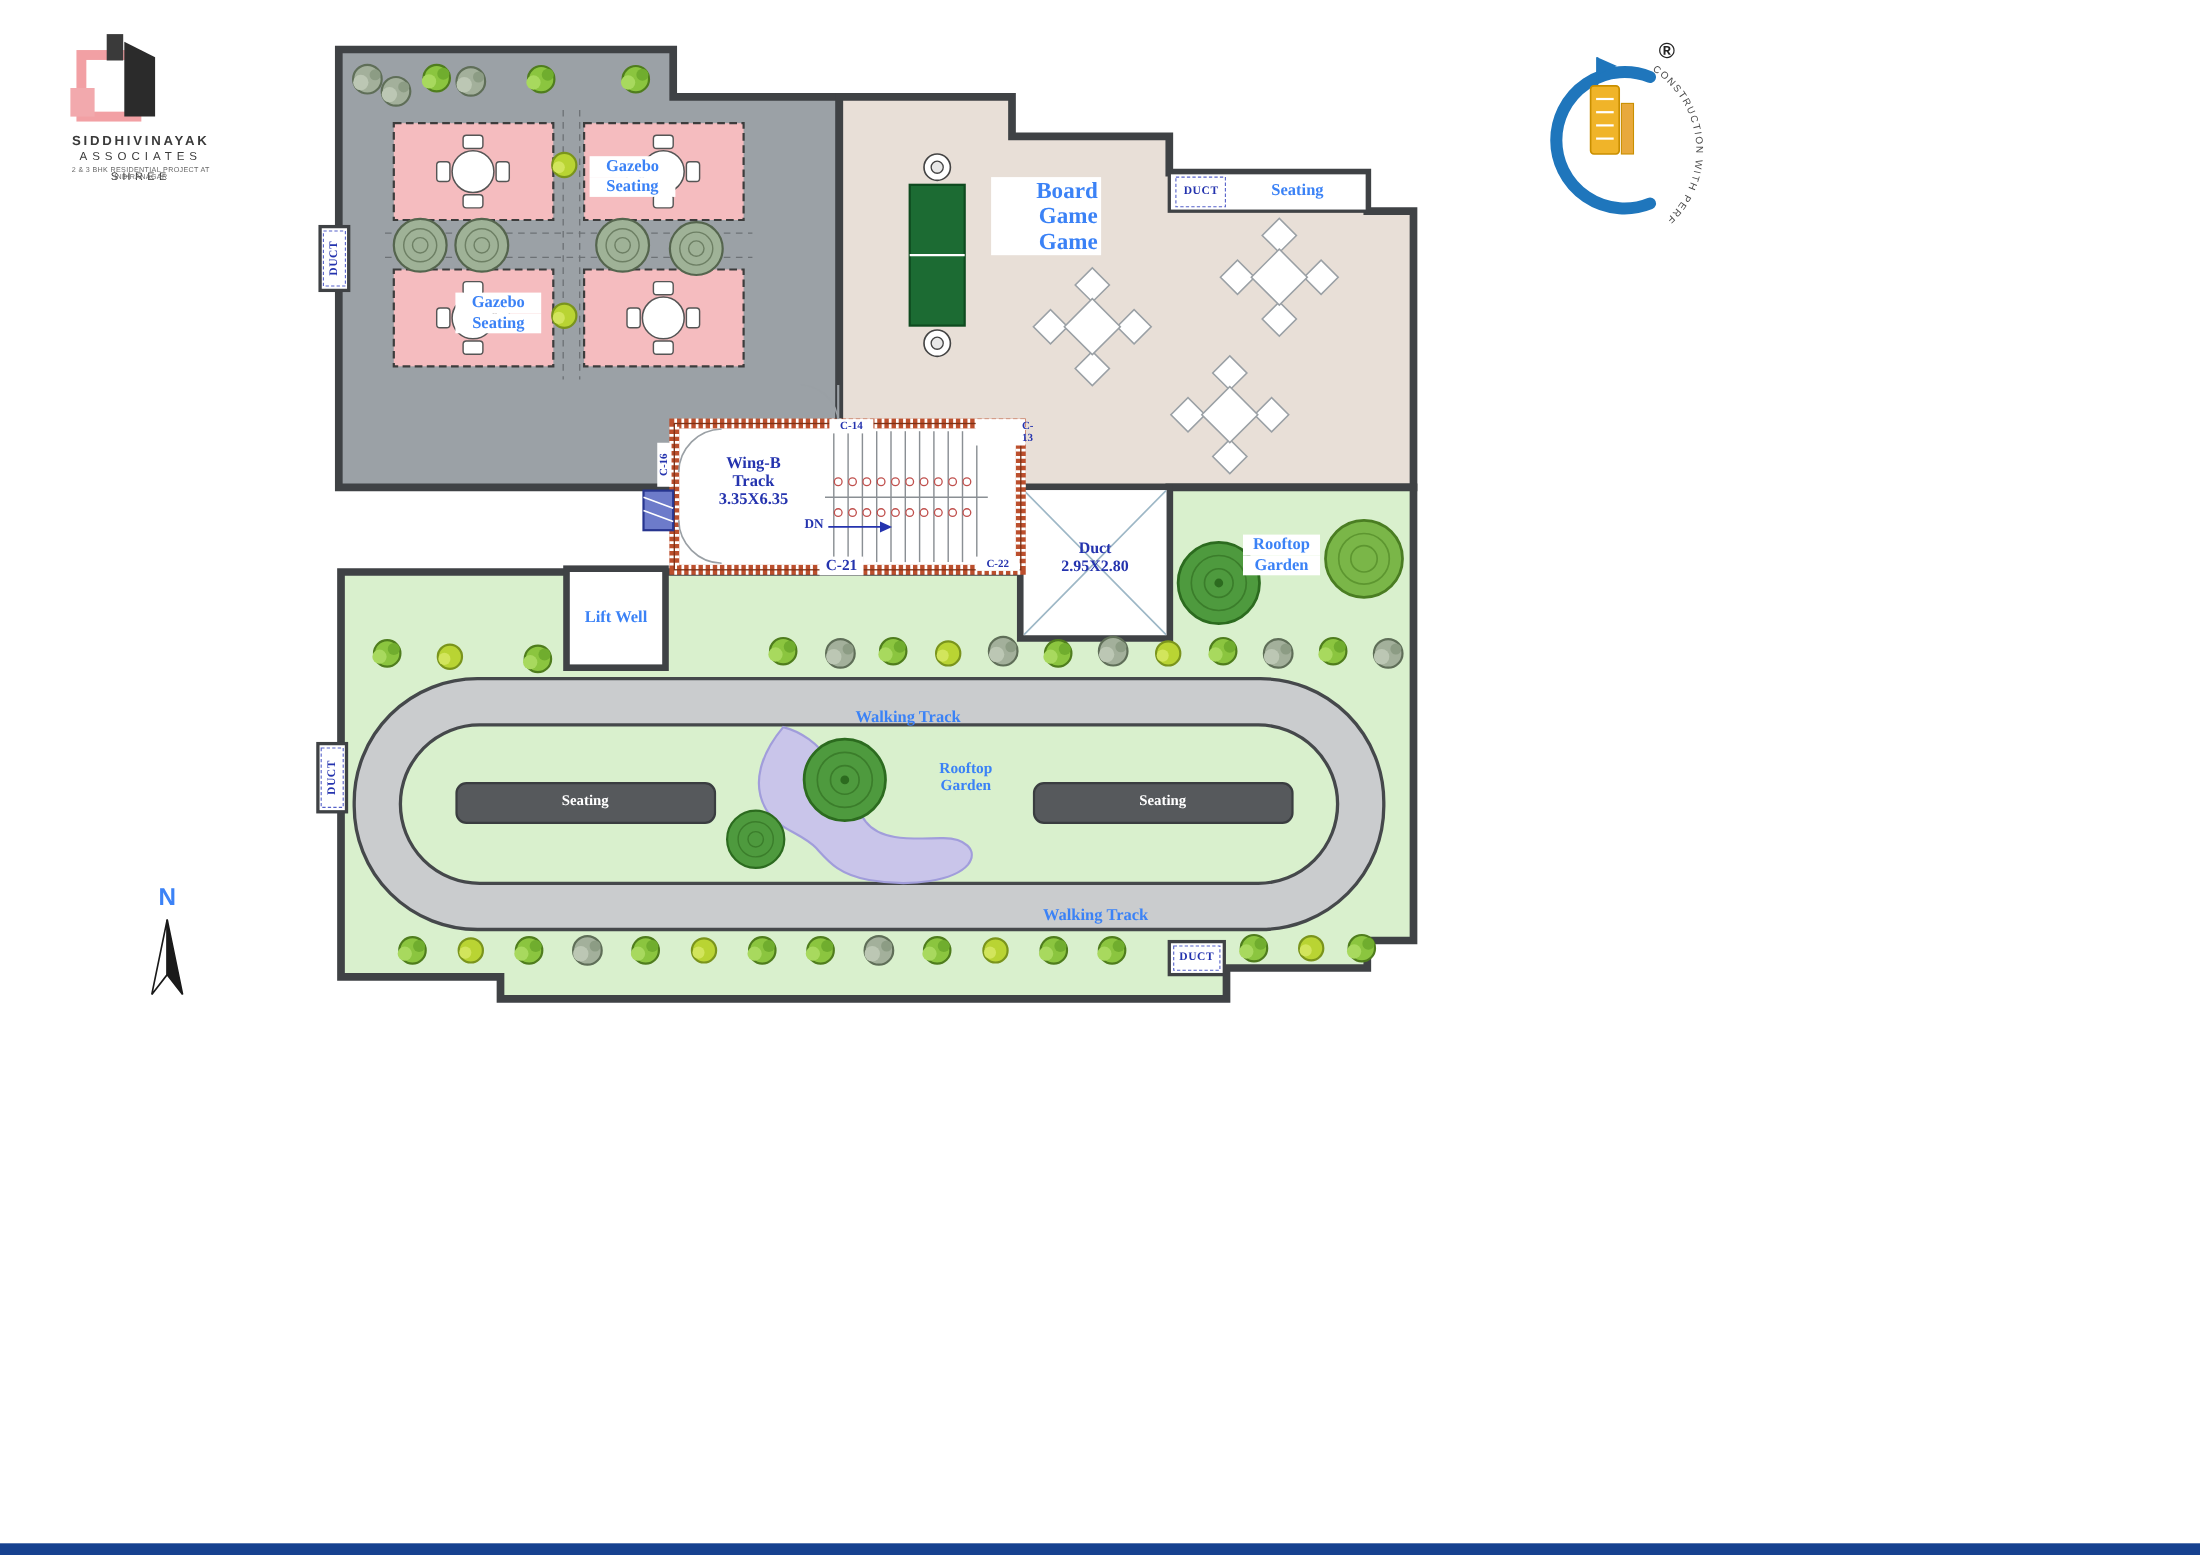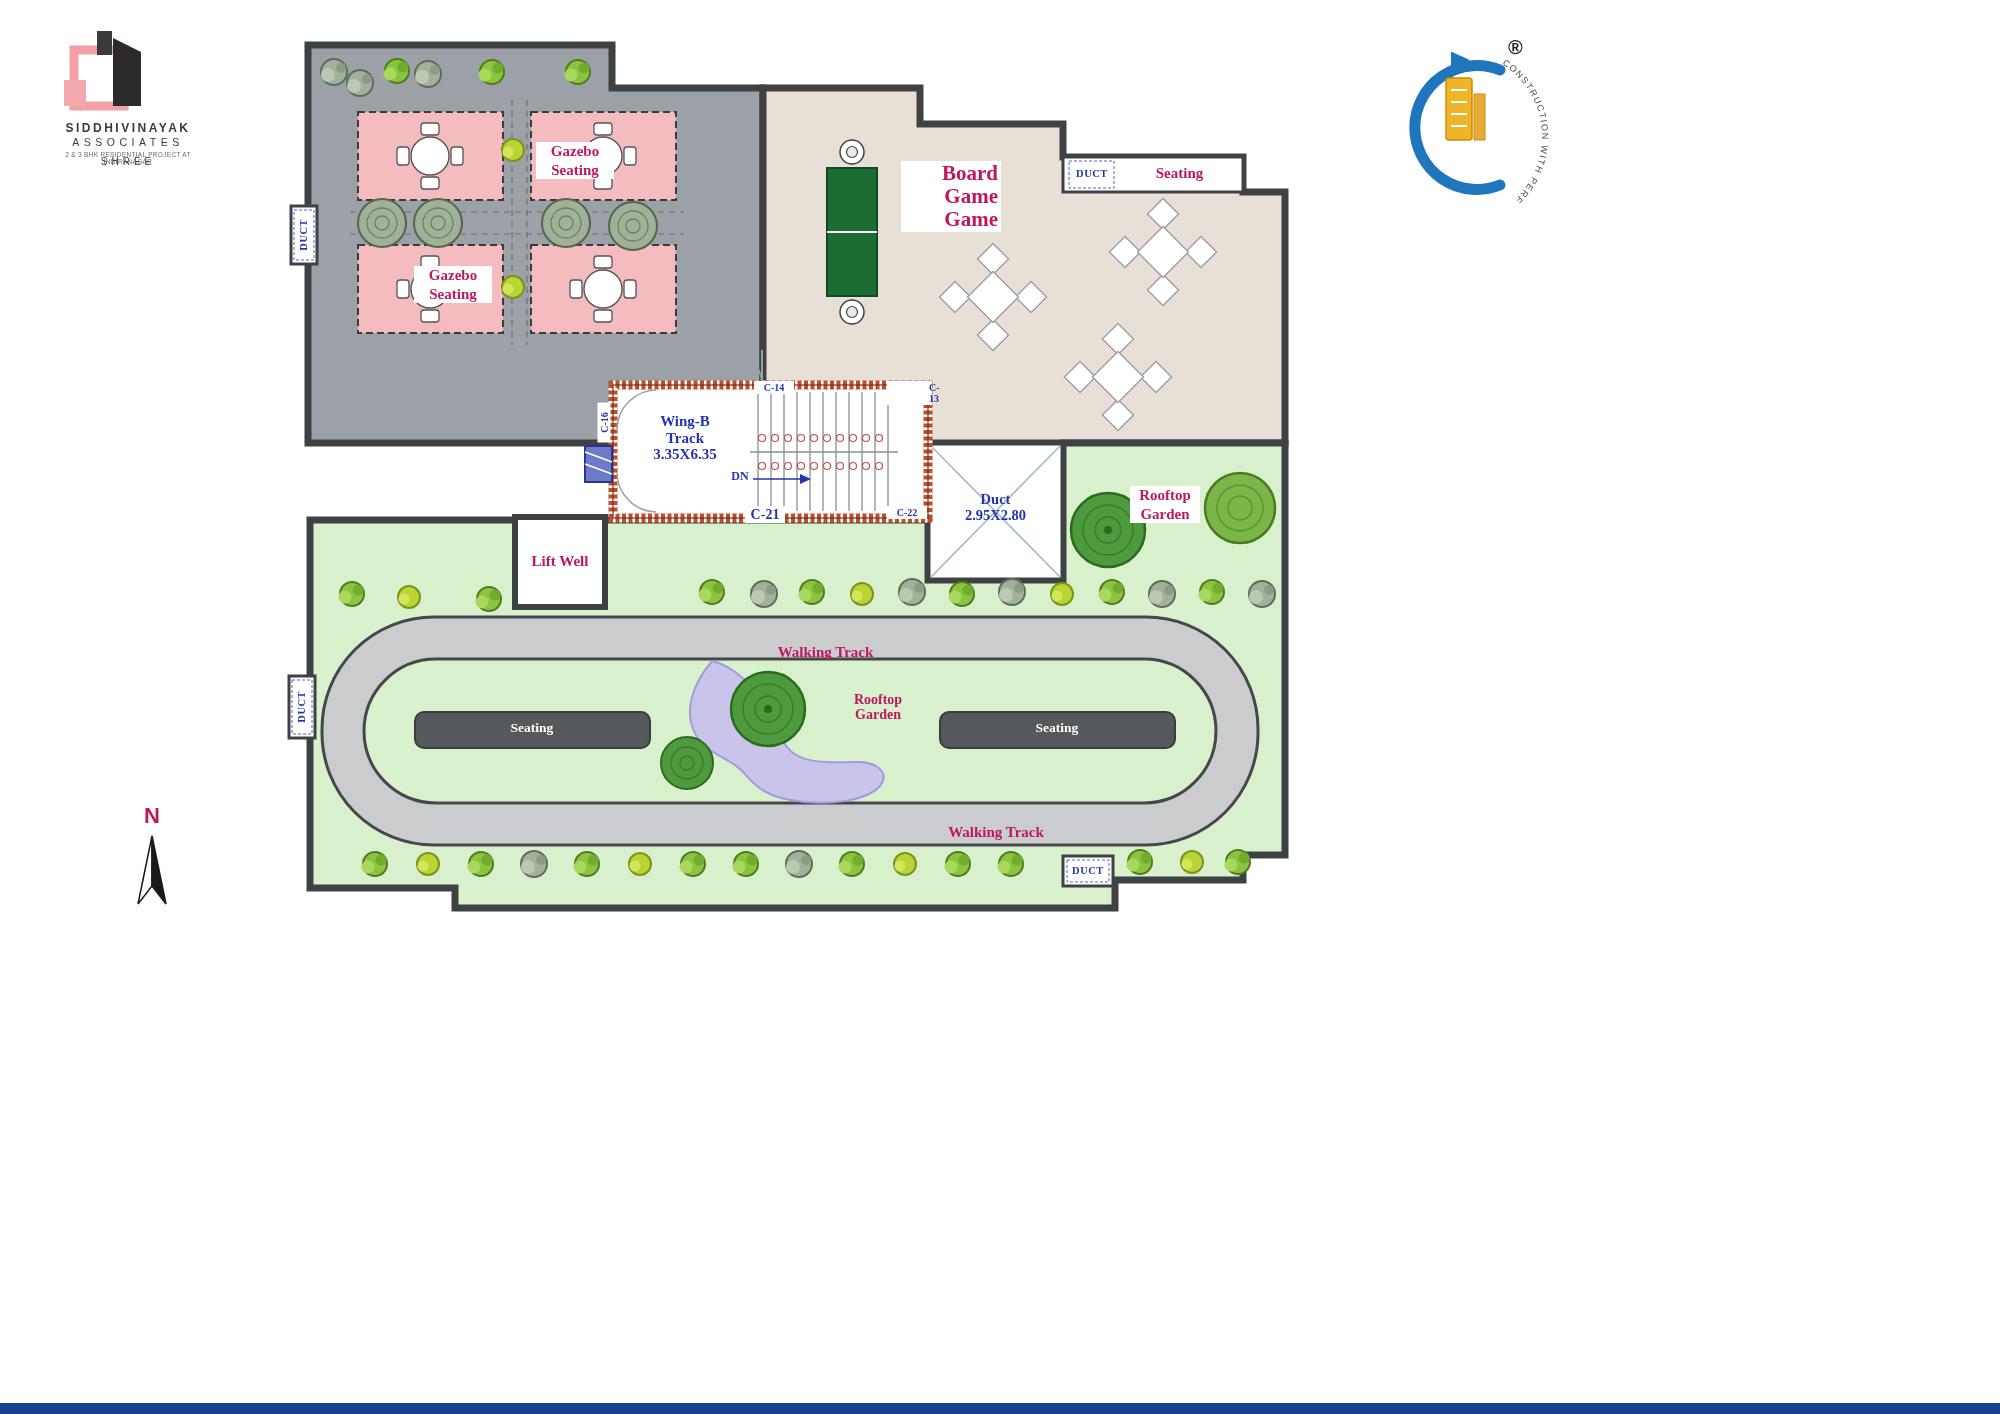--- a/index.html
+++ b/index.html
@@ -1,21 +1,21 @@
 <!DOCTYPE html>
 <html><head>
 <meta charset="utf-8">
 <style>
   * { margin:0; padding:0; box-sizing:border-box; }
   html,body { background:#ffffff; font-family:"Liberation Sans", sans-serif; }
   #canvas { position:relative; width:2000px; height:1414px; background:#ffffff; overflow:hidden; }
   svg.plan { position:absolute; left:0; top:0; z-index:1; }
 
   .lbl { position:absolute; z-index:5; font-family:"Liberation Serif", serif; font-weight:bold;
-         color:#be185d; text-align:center; line-height:1.1; }
+         color:#3b82f6; text-align:center; line-height:1.1; }
   .lbl .ln { display:block; }
   .bgw { background:#ffffff; padding:1px 3px; }
   .blue { color:#2433ae; }
   .white { color:#ffffff; }
   .rot { transform:rotate(-90deg); }
   .sans { font-family:"Liberation Sans", sans-serif; }
 
   
   .brand { position:absolute; z-index:6; left:48px; width:160px; text-align:center; color:#3a3a3a;
            font-family:"Liberation Sans", sans-serif; }

